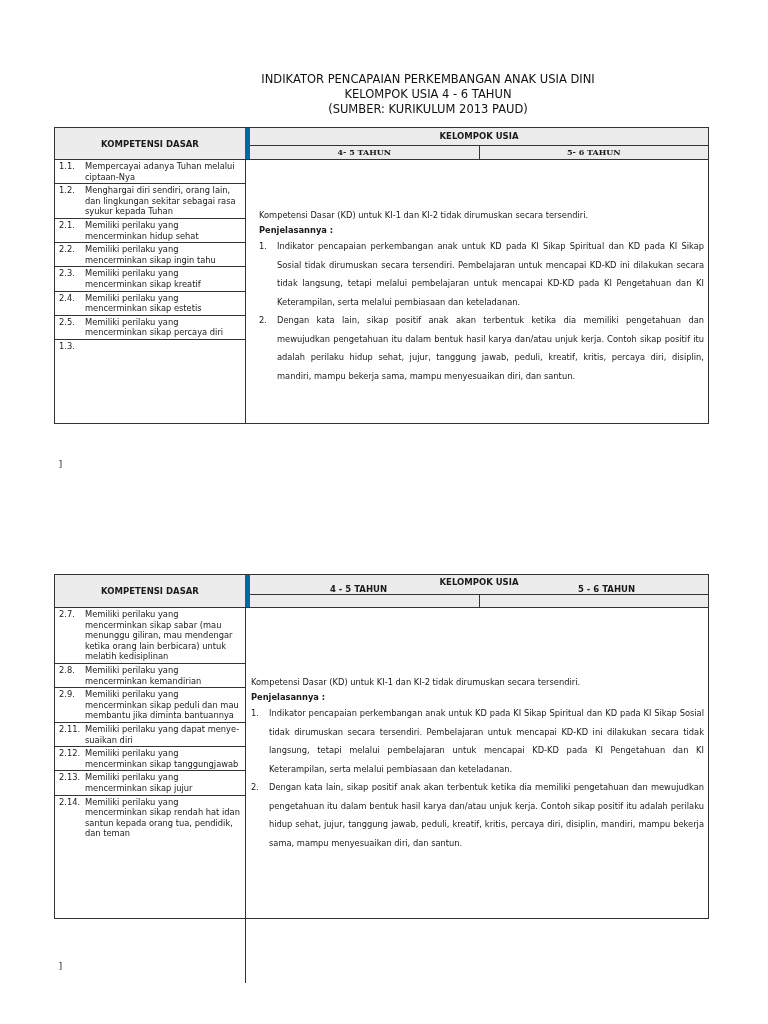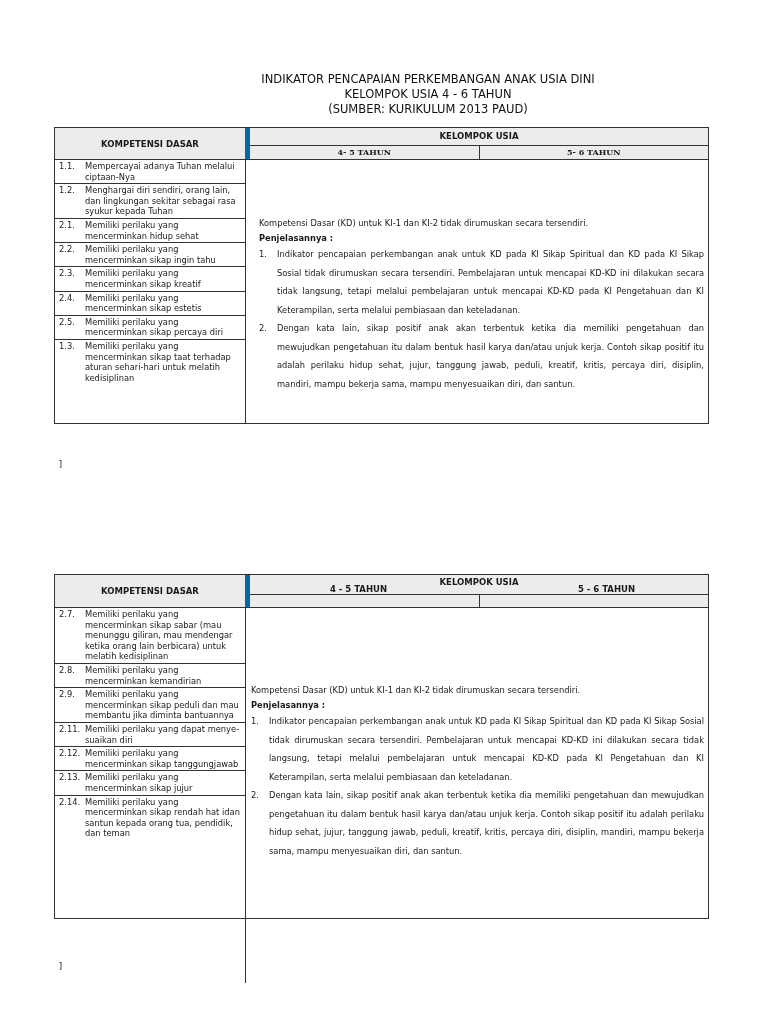--- a/index.html
+++ b/index.html
@@ -15,21 +15,21 @@
   .hdr-ku { text-align: center; font-weight: bold; font-size: 8.5px; border-bottom: 1px solid #333; height: 17px; line-height: 17px; }
   .hdr-ages { display: flex; height: 13px; }
   .hdr-age { flex: 1; text-align: center; font-family: "DejaVu Serif", serif; font-weight: bold; font-size: 8px; line-height: 13px; }
   .hdr-age:first-child { border-right: 1px solid #333; }
   .body { display: flex; }
   .kd-col { width: 190px; border-right: 1px solid #333; }
   .kd-item { display: flex; border-bottom: 1px solid #333; font-size: 8.3px; line-height: 10.6px; padding: 1px 3px 1px 4px; }
   .kd-item:last-child { border-bottom: none; }
   .kd-num { width: 26px; flex-shrink: 0; }
   .kd-text { flex: 1; }
-  .desc-col { flex: 1; padding: 12px 4px 0 5px; font-size: 8.3px; }
+  .desc-col { flex: 1; padding: 4px 4px 0 5px; font-size: 8.3px; }
   .desc-intro { margin-top: 44px; line-height: 15px; }
   .desc-label { font-weight: bold; line-height: 14px; }
   .desc-li { display: flex; line-height: 18.5px; text-align: justify; }
   .desc-li .n { width: 18px; flex-shrink: 0; }
   .desc-li .t { flex: 1; }
   .bracket { position: absolute; left: 58px; font-family: "DejaVu Sans Mono", monospace; font-size: 9px; color: #222; }
   
   .hdr2 { display: flex; border-bottom: 1px solid #333; background: #ececec; }
   .hdr2-right { flex: 1; position: relative; height: 32px; }
   .hdr2-ku { position: absolute; top: 2px; left: 0; right: 0; text-align: center; font-weight: bold; font-size: 8.5px; }
@@ -84,21 +84,20 @@
       <div class="kd-item">
           <span class="kd-num">2.4.</span>
           <span class="kd-text">Memiliki perilaku yang mencerminkan sikap estetis</span>
         </div>
       <div class="kd-item">
           <span class="kd-num">2.5.</span>
           <span class="kd-text">Memiliki perilaku yang mencerminkan sikap percaya diri</span>
         </div>
       <div class="kd-item">
           <span class="kd-num">1.3.</span>
-          <span class="kd-text">Memiliki perilaku yang mencerminkan sikap taat terhadap aturan sehari-hari untuk melatih kedisiplinan</span>
         </div>
     </div>
     <div class="desc-col">
       <div class="desc-intro">Kompetensi Dasar (KD) untuk KI-1 dan KI-2 tidak dirumuskan secara tersendiri.</div>
       <div class="desc-label">Penjelasannya :</div>
       <div class="desc-li">
           <span class="n">1.</span>
           <span class="t">Indikator pencapaian perkembangan anak untuk KD pada KI Sikap Spiritual dan KD pada KI Sikap Sosial tidak dirumuskan secara tersendiri. Pembelajaran untuk mencapai KD-KD ini dilakukan secara tidak langsung, tetapi melalui pembelajaran untuk mencapai KD-KD pada KI Pengetahuan dan KI Keterampilan, serta melalui pembiasaan dan keteladanan.</span>
         </div>
       <div class="desc-li">

